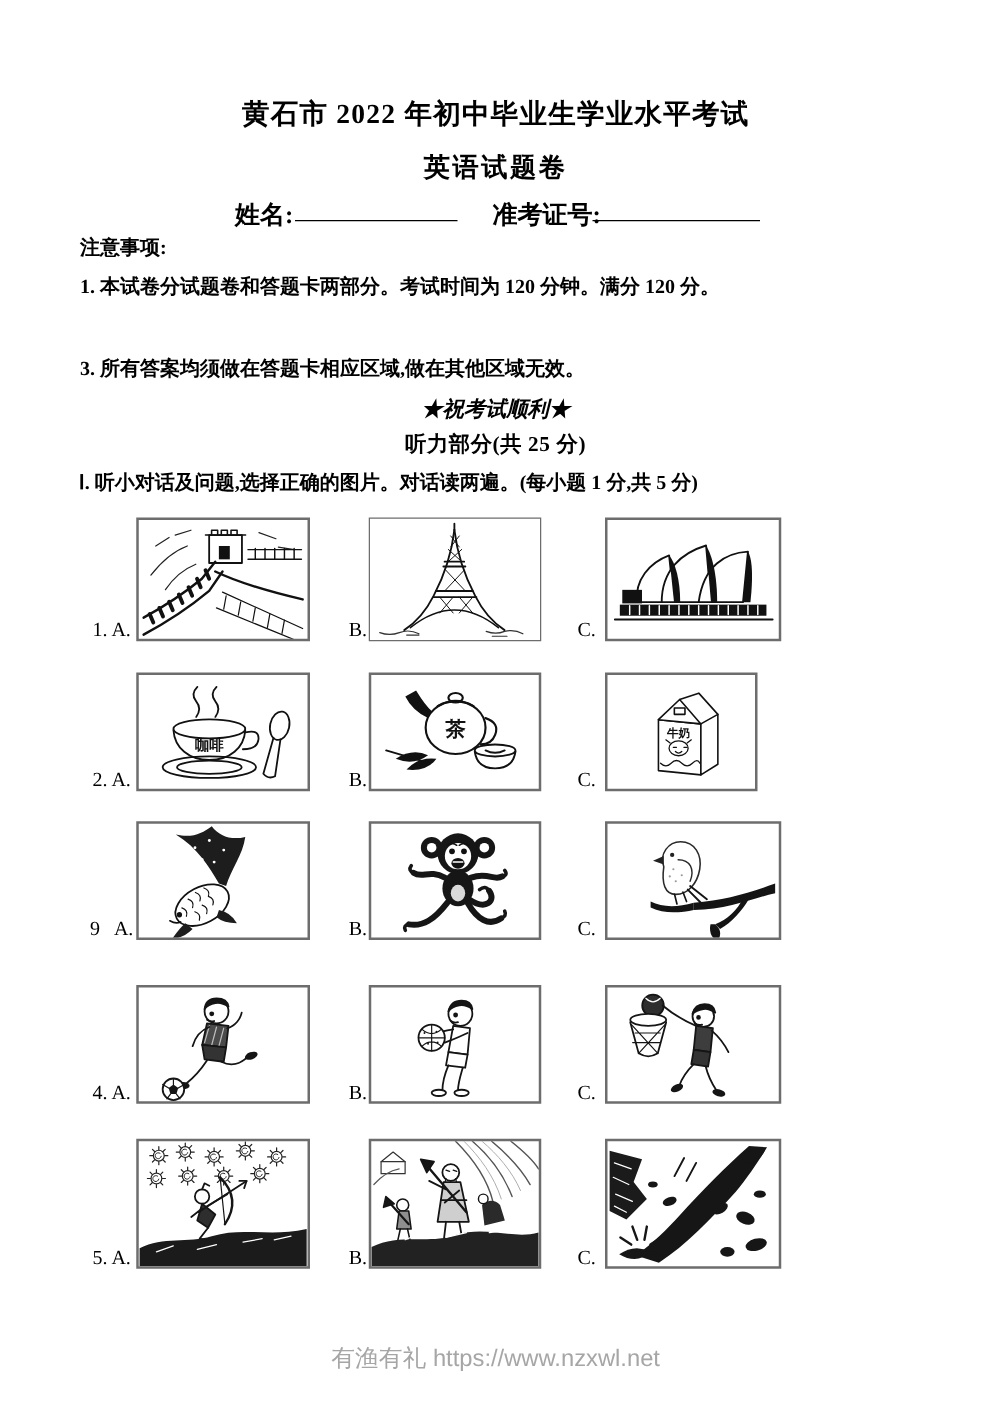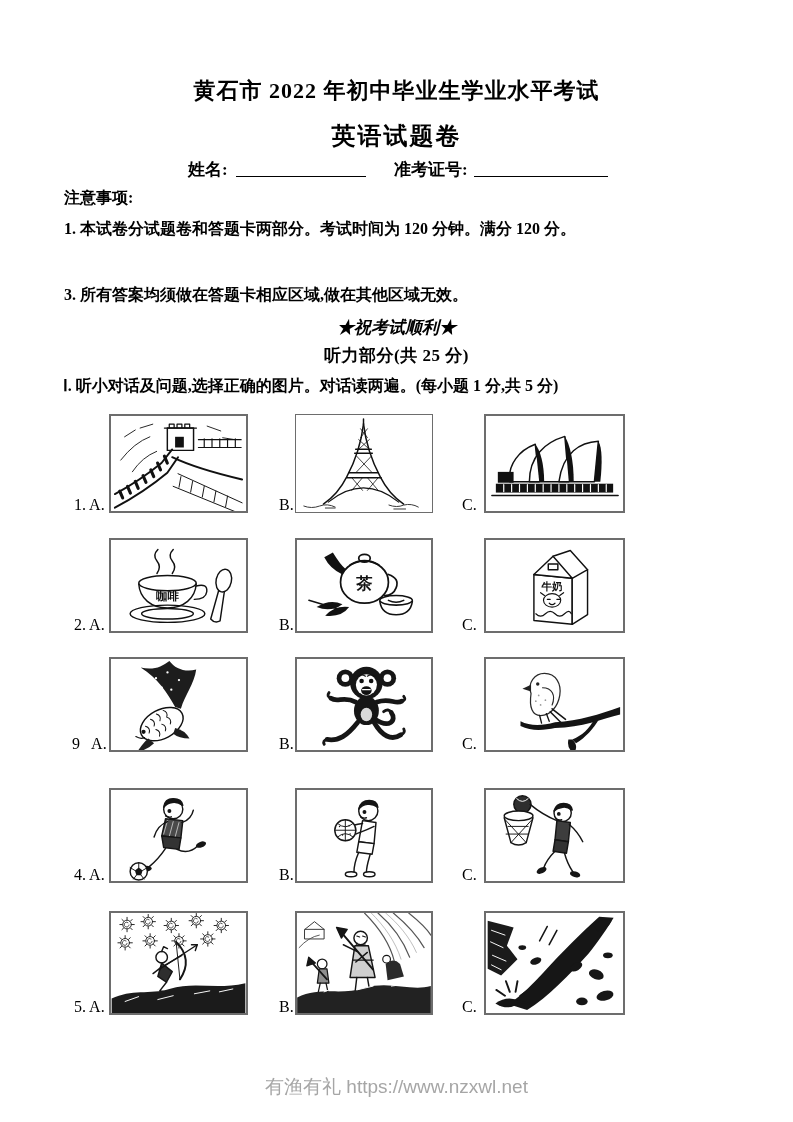--- a/index.html
+++ b/index.html
@@ -2,22 +2,22 @@
 <html><head>
 <meta charset="utf-8">
 <style>
   html,body{margin:0;padding:0;background:#fff;}
   .page{position:relative;width:793px;height:1122px;background:#ffffff;margin:8px auto;
         font-family:"Liberation Serif",serif;color:#000;overflow:hidden;}
   .abs{position:absolute;}
   .ctr{left:0;right:0;text-align:center;}
   .b{font-weight:700;}
   .title{font-size:22px;letter-spacing:1px;}
-  .subtitle{font-size:24px;letter-spacing:2px;}
-  .namerow-label{font-size:17px;font-weight:700;white-space:pre;}
+  .subtitle{font-size:21px;letter-spacing:2px;}
+  .namerow-label{font-size:20px;font-weight:700;white-space:pre;}
   .blank{border-bottom:1.6px solid #000;height:16px;}
   .notice{font-size:16px;font-weight:700;white-space:pre;}
   .wish{font-size:17px;}
   .section{font-size:17px;letter-spacing:.5px;}
   .instr{font-size:16px;font-weight:700;white-space:pre;}
   .qrow{position:absolute;left:0;width:793px;}
   .opt-label{position:absolute;bottom:0;font-size:16px;line-height:1;white-space:pre;}
   .pic{position:absolute;top:0;bottom:0;border:2px solid #6d6d6d;background:#fff;box-sizing:border-box;}
   .pic svg{display:block;width:100%;height:100%;}
   .pic text{font-family:"Liberation Serif",serif;font-weight:700;}
@@ -147,21 +147,21 @@
           <path d="M95 63 q8 4 16 0"></path>
         </g>
         <g fill="#111">
           <path d="M20 70 q14 -9 27 -3 q-12 9 -27 3 Z"></path>
           <path d="M29 79 q10 -11 25 -9 q-8 11 -25 9 Z"></path>
         </g>
         <path d="M12 63 l34 10" stroke="#111" stroke-width="1.6" fill="none"></path>
       </svg>
     </div>
     <span class="opt-label" style="left:462px;">C.</span>
-    <div class="pic" style="left:484px;width:141px;">
+    <div class="pic" style="left:484px;width:122px;">
       <svg viewBox="0 0 139 95">
         <g fill="#fff" stroke="#111" stroke-width="1.5">
           <path d="M48 36 L48 84 L88 88 L88 40 Z"></path>
           <path d="M88 40 L104 31 L104 78 L88 88 Z"></path>
           <path d="M48 36 L68 17 L88 40 Z"></path>
           <path d="M68 17 L86 11 L104 31"></path>
           <rect x="63" y="25" width="10" height="6"></rect>
         </g>
         <text x="67" y="52" font-size="11" text-anchor="middle" fill="#111">牛奶</text>
         <g fill="none" stroke="#111" stroke-width="1.2">

